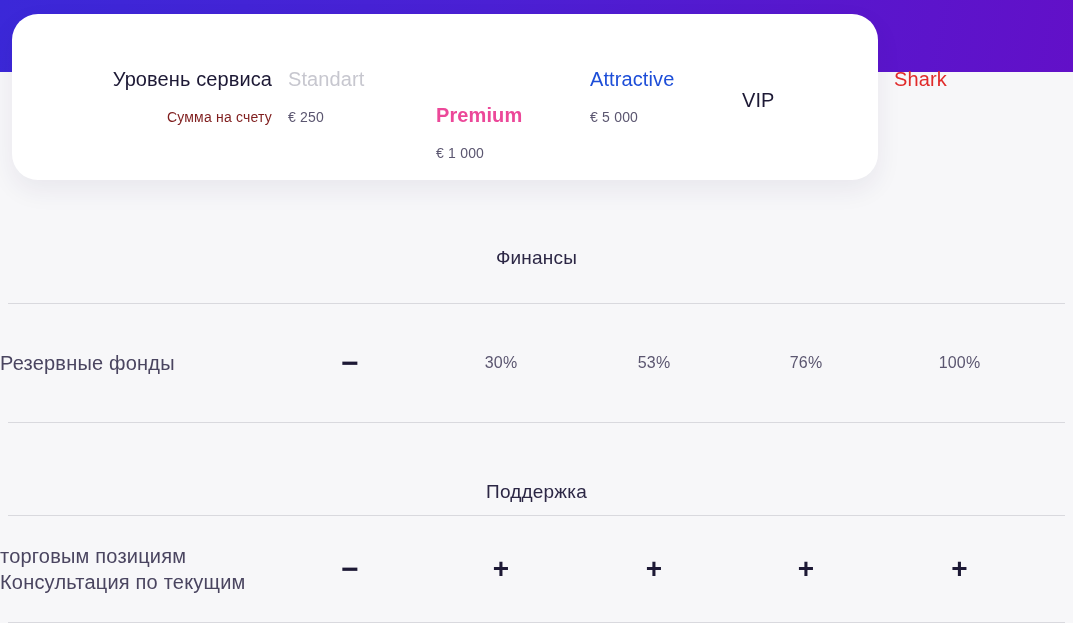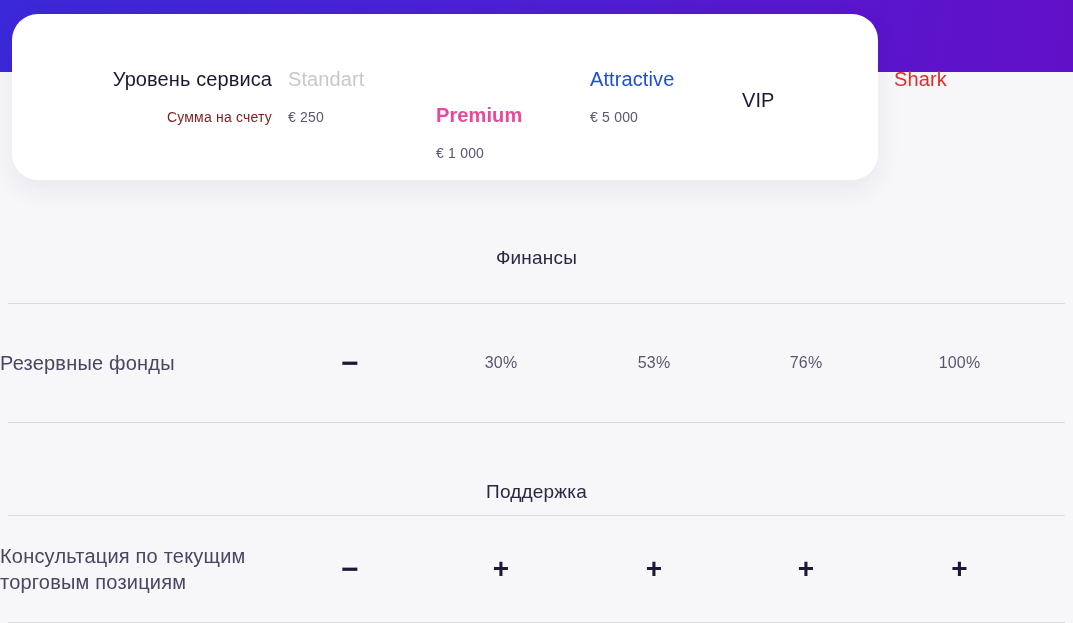--- a/index.html
+++ b/index.html
@@ -197,22 +197,22 @@
   <div class="divider"></div>
 
   <div class="support-head-wrap">
     <div class="section-head support">Поддержка</div>
   </div>
 
   <div class="divider"></div>
 
   <div class="row" id="row-consult">
     <div class="row-label">
+      <div>торговым позициям</div>
       <div>Консультация по текущим</div>
-      <div>торговым позициям</div>
     </div>
     <div class="row-cell">
       <span class="mark minus">−</span>
     </div>
     <div class="row-cell">
       <span class="mark">+</span>
     </div>
     <div class="row-cell">
       <span class="mark">+</span>
     </div>

